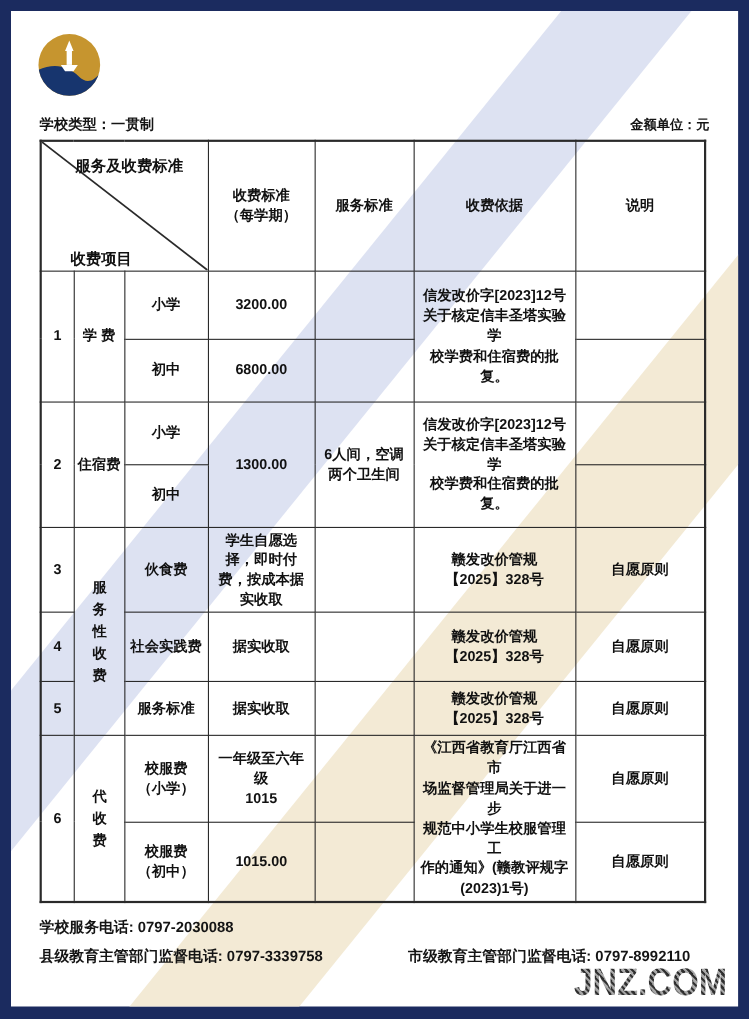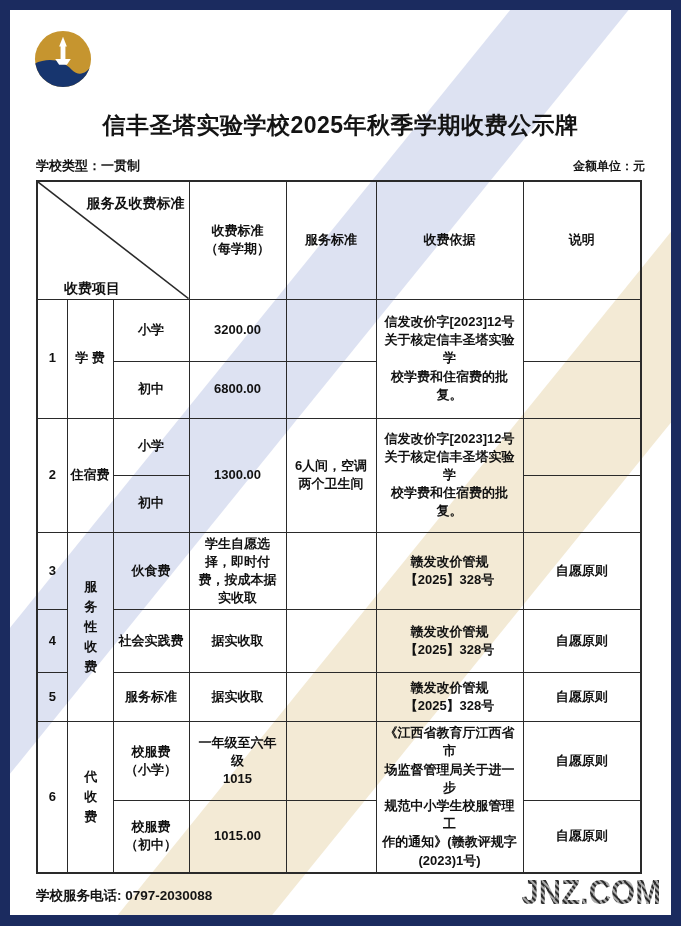--- a/index.html
+++ b/index.html
@@ -39,21 +39,21 @@
   table.fee{border-collapse:collapse;table-layout:fixed;margin-left:26px;width:604px;
     border:2px solid #2a2a2a;background:transparent;}
   table.fee td{border:1px solid #2a2a2a;text-align:center;vertical-align:middle;
     font-weight:700;font-size:13px;color:#111;padding:2px 3px;line-height:1.4;}
   td.basis{font-size:12.5px;line-height:1.45;}
   .pre{white-space:pre-line;}
   .vert{display:inline-block;width:1.1em;line-height:1.55;word-break:break-all;white-space:normal;text-align:right;}
   
   td.corner{position:relative;padding:0;}
   td.corner svg{position:absolute;left:0;top:0;width:100%;height:100%;}
-  .corner-top{position:absolute;top:12px;right:4px;font-size:14px;font-weight:700;}
+  .corner-top{position:absolute;top:12px;right:22px;font-size:14px;font-weight:700;}
   .corner-bottom{position:absolute;bottom:0;left:9px;font-size:14px;font-weight:700;margin-left:17px;}
   td.colhead{font-size:14px;}
 
   
   .footer{margin:10px 26px 0 26px;font-size:13.5px;font-weight:700;
     display:grid;grid-template-columns:335px auto;row-gap:3px;line-height:24px;}
   .footer .full{grid-column:1 / span 2;}
 
   .watermark{
     position:absolute;right:10px;bottom:4px;z-index:3;
@@ -80,21 +80,20 @@
         <circle cx="30" cy="30" r="29" fill="#c6952f"></circle>
         <g clip-path="url(#cc)">
           <path d="M-2 36 C14 28 28 30 39 41 C47 49 55 45 62 33 L62 62 L-2 62 Z" fill="#17356e"></path>
           <path d="M30 7 L34 17 L26 17 Z" fill="#ffffff"></path>
           <rect x="27.5" y="16" width="5" height="14" fill="#ffffff"></rect>
           <path d="M22 30 L38 30 L34 36 L26 36 Z" fill="#ffffff"></path>
         </g>
       </svg>
     </div>
 
-    <div class="main-title">信丰圣塔实验学校2025年秋季学期收费公示牌</div>
 
     <div class="meta-row">
       <span class="meta-left">学校类型：一贯制</span>
       <span class="meta-right">金额单位：元</span>
     </div>
 
     <table class="fee">
       <colgroup>
         <col style="width:30px">
           <col style="width:46px">

